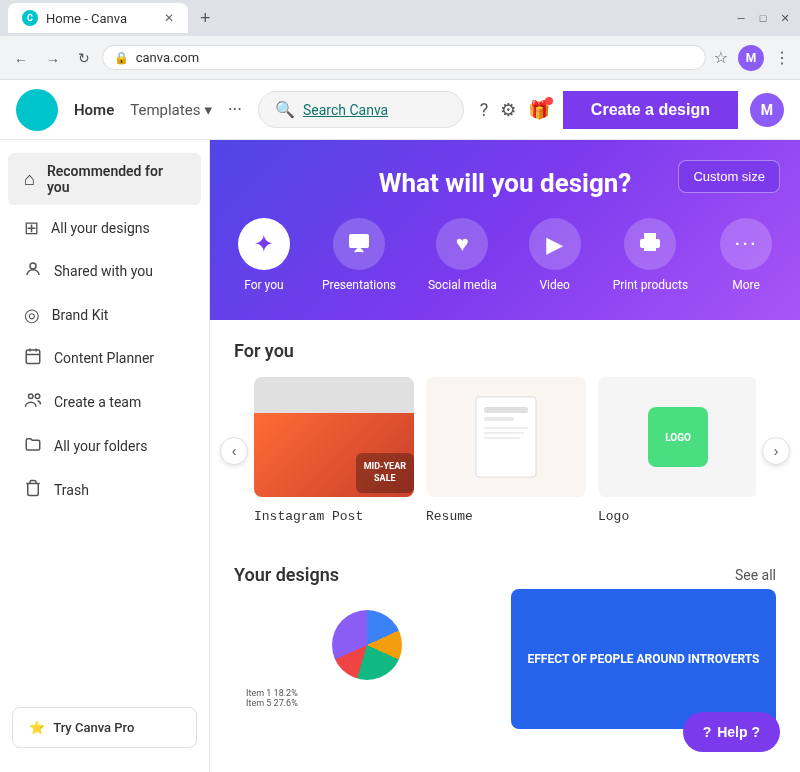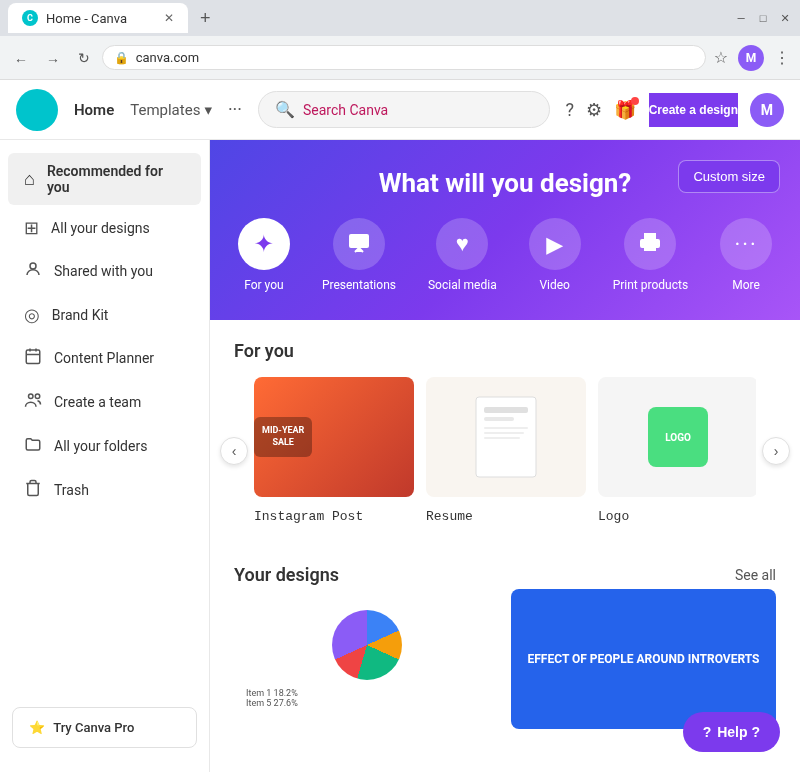--- a/index.html
+++ b/index.html
@@ -27,26 +27,26 @@
     
     .app-container { flex: 1; display: flex; flex-direction: column; overflow: hidden; }
 
     
     .app-header { background: #fff; height: 60px; display: flex; align-items: center; padding: 0 16px; gap: 16px; border-bottom: 1px solid #e8e8e8; z-index: 10; }
     .canva-logo { width: 42px; height: 42px; border-radius: 50%; background: #00c4cc; display: flex; align-items: center; justify-content: center; color: white; font-size: 14px; font-weight: bold; flex-shrink: 0; }
     .nav-home { font-weight: 600; font-size: 15px; color: #333; cursor: pointer; }
     .nav-templates { display: flex; align-items: center; gap: 4px; font-size: 15px; color: #555; cursor: pointer; }
     .nav-more { color: #555; font-size: 18px; cursor: pointer; }
     .search-bar { flex: 1; max-width: 300px; background: #f5f5f5; border: 1px solid #e0e0e0; border-radius: 24px; padding: 8px 16px; display: flex; align-items: center; gap: 8px; cursor: text; }
-    .search-placeholder { color: #be185d; font-size: 14px; }
+    .search-placeholder { color: #0f766e; font-size: 14px; text-decoration: underline; }
     .header-icons { display: flex; align-items: center; gap: 12px; margin-left: auto; }
     .header-icon { color: #555; font-size: 18px; cursor: pointer; }
     .header-icon-gift { position: relative; }
     .gift-dot { width: 8px; height: 8px; background: #ff4444; border-radius: 50%; position: absolute; top: -2px; right: -2px; }
-    .create-btn { background: #7c3aed; color: white; border: none; border-radius: 0; padding: 10px 0; font-size: 12px; font-weight: 600; cursor: pointer; white-space: nowrap; }
+    .create-btn { background: #7c3aed; color: white; border: none; border-radius: 0; padding: 10px 28px; font-size: 16px; font-weight: 600; cursor: pointer; white-space: nowrap; }
     .user-avatar { width: 34px; height: 34px; border-radius: 50%; background: #8b5cf6; color: white; font-size: 14px; font-weight: bold; display: flex; align-items: center; justify-content: center; cursor: pointer; }
 
     
     .app-main { display: flex; flex: 1; overflow: hidden; }
 
     
     .sidebar { width: 210px; background: #fff; border-right: 1px solid #e8e8e8; padding: 12px 0; display: flex; flex-direction: column; flex-shrink: 0; }
     .sidebar-item { display: flex; align-items: center; gap: 12px; padding: 10px 16px; cursor: pointer; font-size: 14px; color: #333; border-radius: 6px; margin: 1px 8px; }
     .sidebar-item.active { background: #f0f0f0; font-weight: 600; }
     .sidebar-icon { font-size: 18px; color: #555; flex-shrink: 0; }
@@ -78,21 +78,21 @@
     .carousel { display: flex; align-items: center; position: relative; }
     .carousel-btn { width: 28px; height: 28px; border-radius: 50%; background: #fff; border: 1px solid #e0e0e0; display: flex; align-items: center; justify-content: center; cursor: pointer; font-size: 14px; color: #555; flex-shrink: 0; z-index: 2; box-shadow: 0 2px 4px rgba(0,0,0,0.1); }
     .carousel-btn.left { position: absolute; left: -14px; }
     .carousel-btn.right { position: absolute; right: -14px; }
     .carousel-items { display: flex; gap: 12px; overflow: hidden; flex: 1; }
     .design-card { flex-shrink: 0; width: 160px; cursor: pointer; }
     .design-card-image { width: 160px; height: 120px; border-radius: 8px; overflow: hidden; background: #e0e0e0; margin-bottom: 8px; }
     .design-card-label { font-size: 13px; color: #333; font-family: Liberation Mono, monospace; }
 
     
-    .card-instagram { background: linear-gradient(135deg, #ff6b35, #c0392b); display: flex; align-items: center; justify-content: flex-start; height: 100%; }
+    .card-instagram { background: linear-gradient(135deg, #ff6b35, #c0392b); display: flex; align-items: center; justify-content: flex-end; height: 100%; margin-top: 36px; }
     .card-resume { background: #f9f5f0; display: flex; align-items: center; justify-content: center; height: 100%; }
     .card-logo { background: #f0f0f0; display: flex; align-items: center; justify-content: center; height: 100%; }
 
     
     .designs-grid { display: flex; gap: 12px; }
     .your-design-card { flex: 1; height: 140px; border-radius: 8px; background: #f5f5f5; overflow: hidden; position: relative; }
     .design-blue { background: #2563eb; height: 100%; display: flex; align-items: center; justify-content: center; color: white; font-size: 12px; font-weight: 700; padding: 12px; text-align: center; }
 
     
     .help-btn { position: fixed; bottom: 20px; right: 20px; background: #7c3aed; color: white; border: none; border-radius: 24px; padding: 12px 20px; font-size: 14px; font-weight: 600; cursor: pointer; display: flex; align-items: center; gap: 6px; z-index: 100; }

